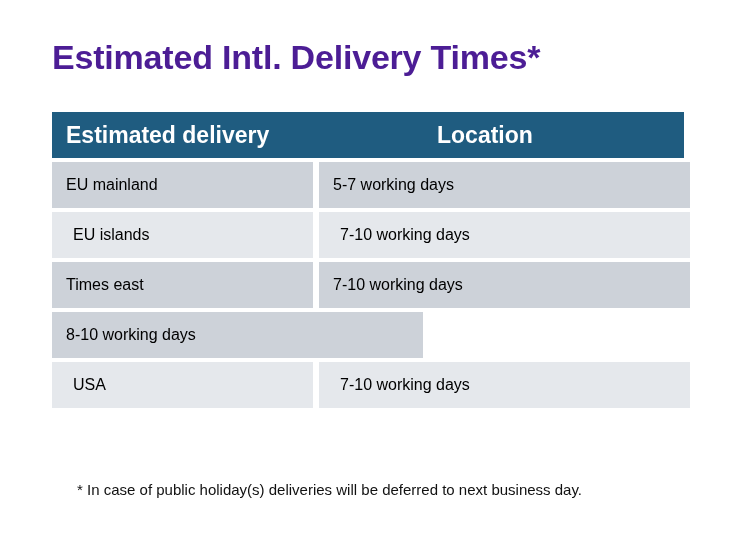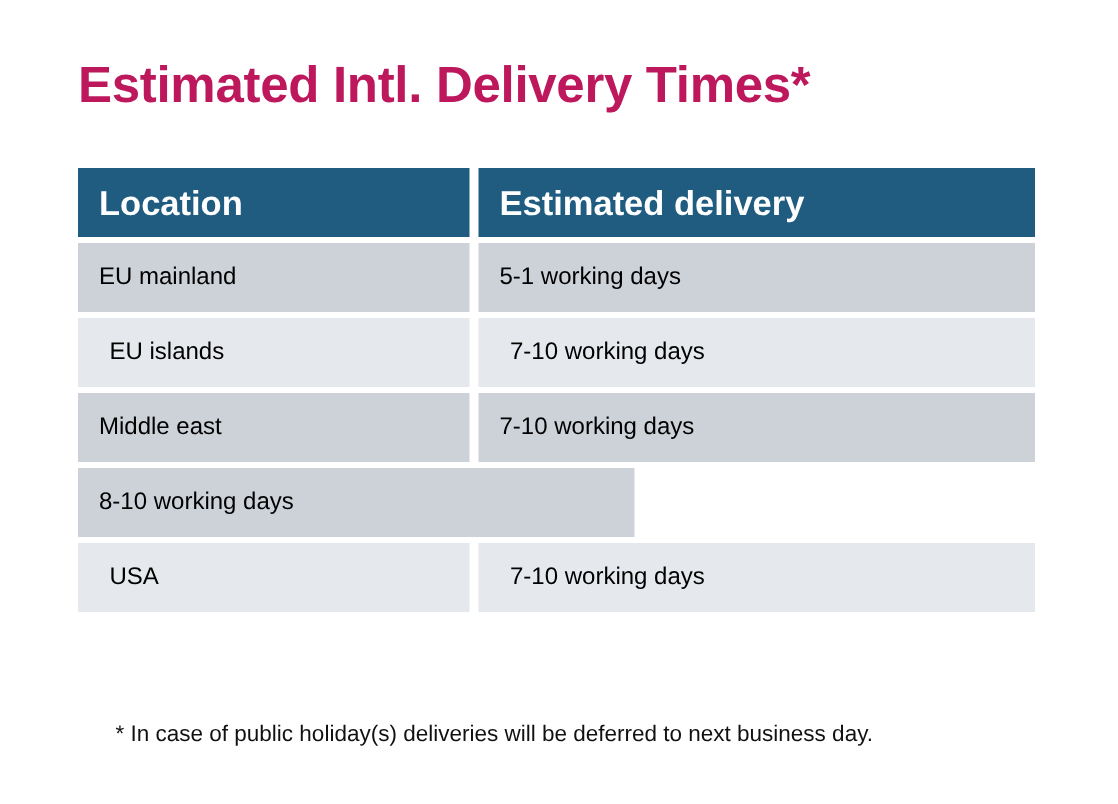--- a/index.html
+++ b/index.html
@@ -19,21 +19,21 @@
     height: 536px;
     background: #ffffff;
   }
   .title {
     position: absolute;
     left: 52px;
     top: 38px;
     font-size: 34px;
     font-weight: bold;
     letter-spacing: -0.2px;
-    color: #be185d;
+    color: #4c1d95;
     white-space: nowrap;
   }
   .table {
     position: absolute;
     left: 52px;
     top: 112px;
     width: 638px;
   }
   .row {
     display: flex;
@@ -87,36 +87,36 @@
 </head>
 <body>
 
 <div class="page">
 
   <div class="title">Estimated Intl. Delivery Times*</div>
 
   <div class="table">
 
     <div class="row header">
+      <div class="cell col-1">Estimated delivery</div>
       <div class="cell col-0">Location</div>
-      <div class="cell col-1">Estimated delivery</div>
     </div>
 
     <div class="row shade-a">
       <div class="cell col-0">EU mainland</div>
-      <div class="cell col-1">5-1 working days</div>
+      <div class="cell col-1">5-7 working days</div>
     </div>
 
     <div class="row shade-b">
       <div class="cell col-0">EU islands</div>
       <div class="cell col-1">7-10 working days</div>
     </div>
 
     <div class="row shade-a">
-      <div class="cell col-0">Middle east</div>
+      <div class="cell col-0">Times east</div>
       <div class="cell col-1">7-10 working days</div>
     </div>
 
 
     <div class="row shade-a">
       <div class="cell col-1">8-10 working days</div>
     </div>
 
     <div class="row shade-b">
       <div class="cell col-0">USA</div>

